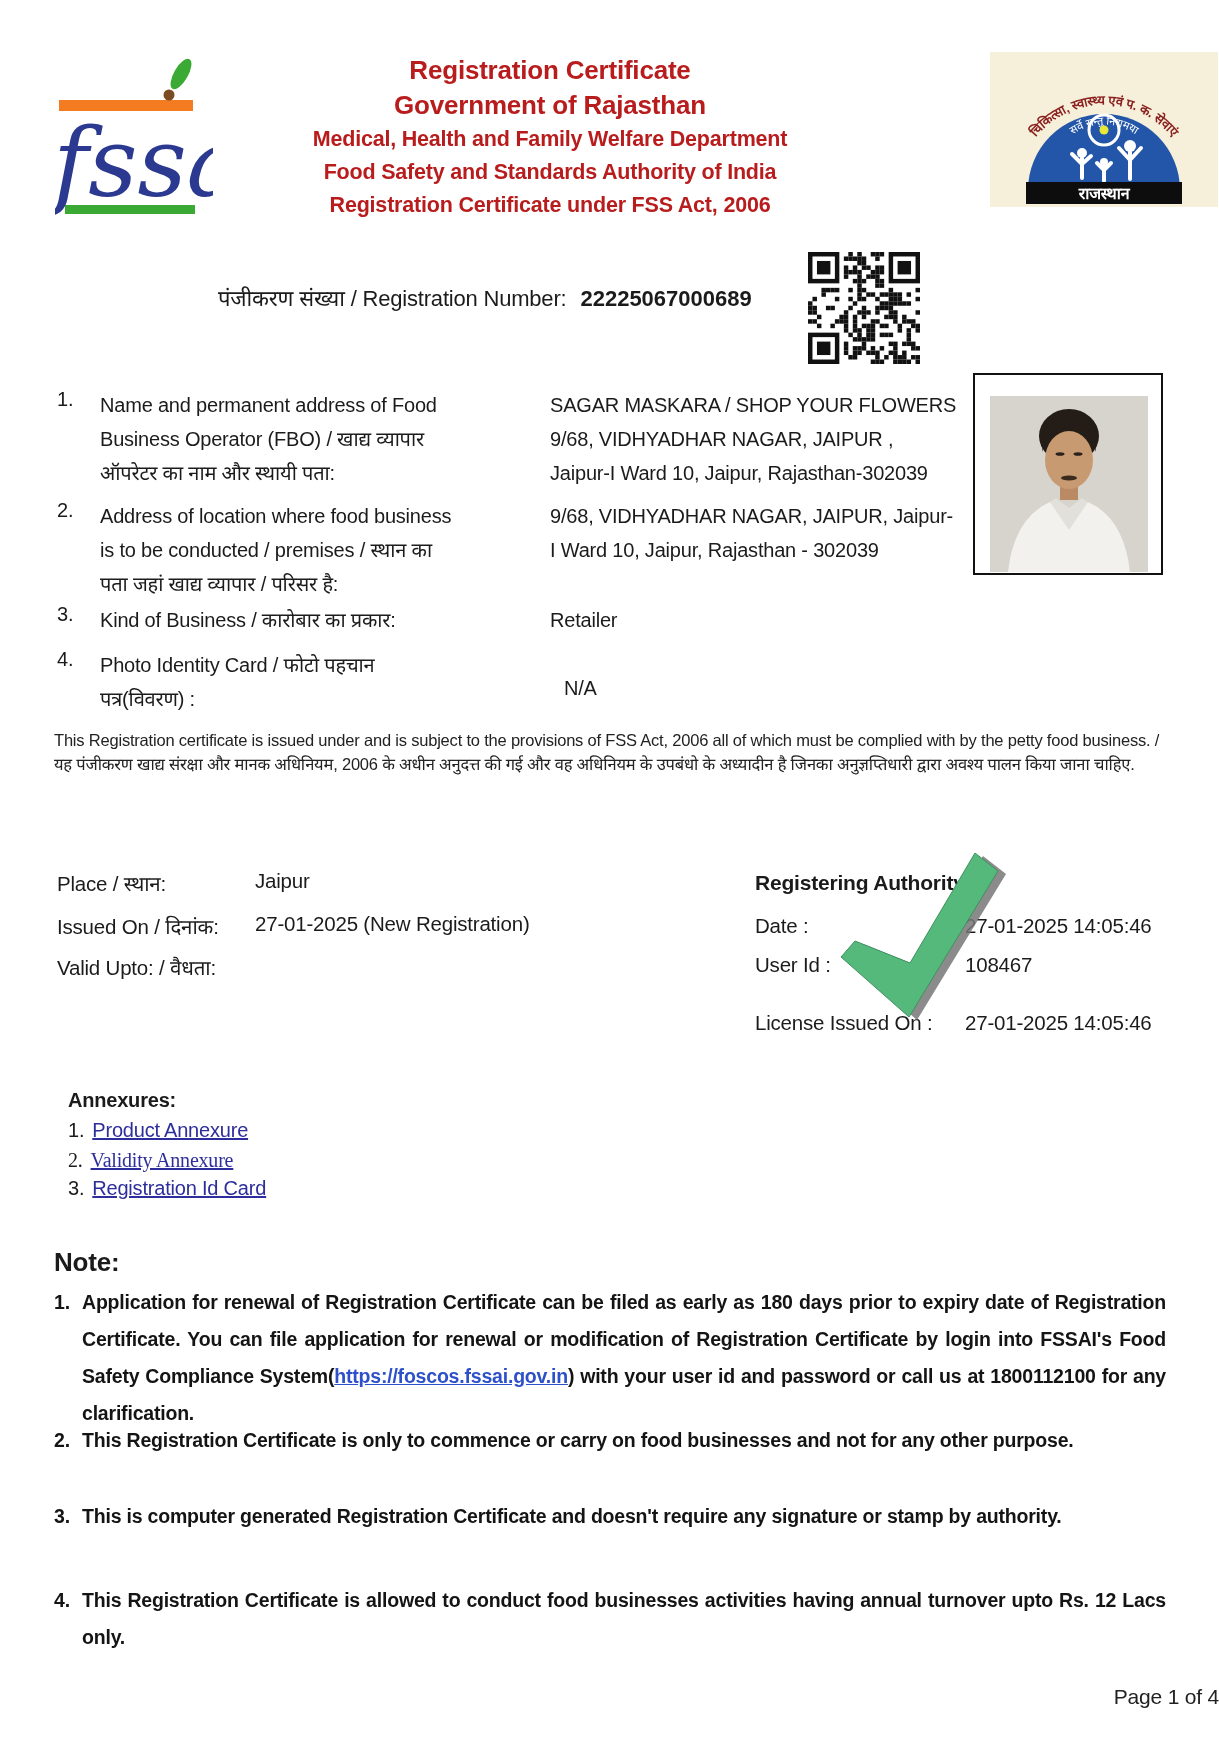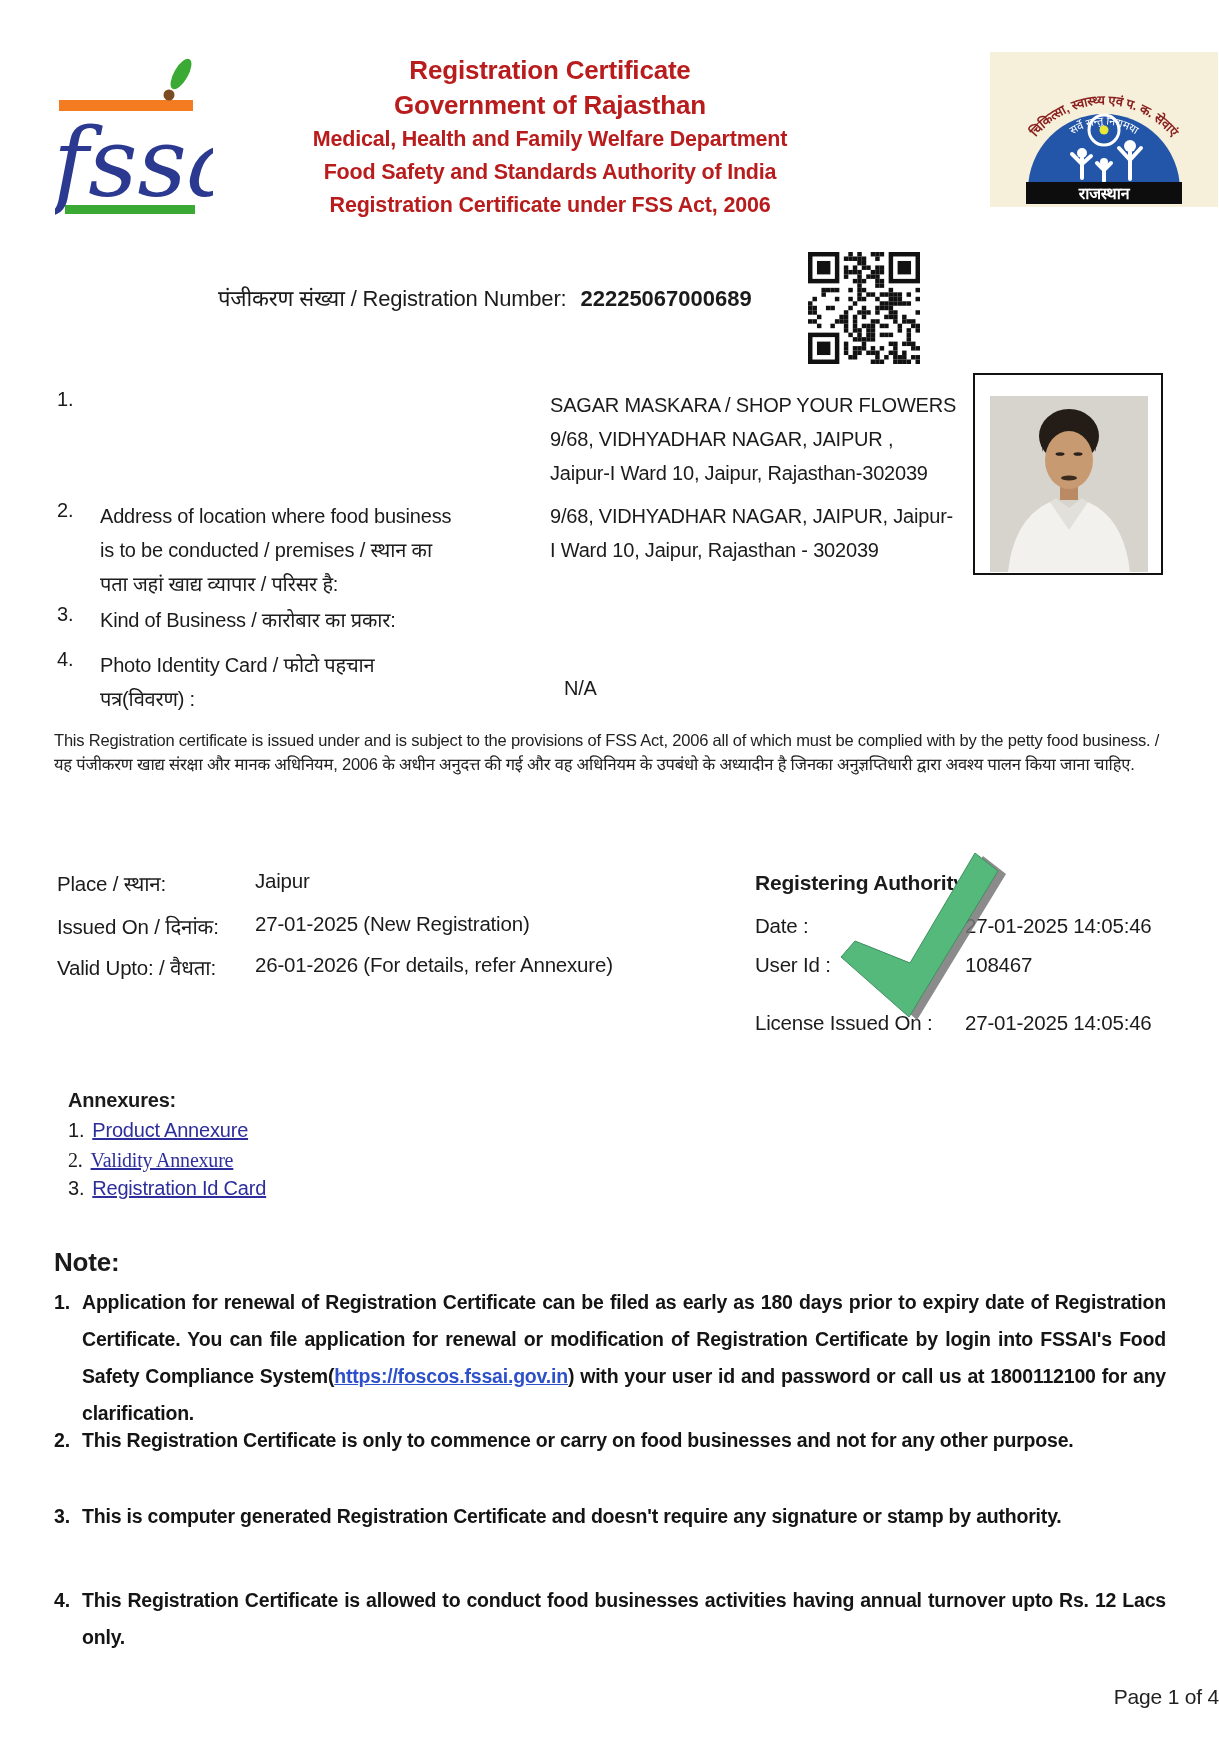--- a/index.html
+++ b/index.html
@@ -294,33 +294,37 @@
         <rect x="0" y="80.64000000000001" width="31.360000000000003" height="31.360000000000003" fill="#111"></rect>
         <rect x="4.48" y="85.12000000000002" width="22.400000000000002" height="22.400000000000002" fill="#fff"></rect>
         <rect x="8.96" y="89.60000000000002" width="13.440000000000001" height="13.440000000000001" fill="#111"></rect>
       </svg></div>
 
   <div class="abs reg-line">
     <span>पंजीकरण संख्या / Registration Number:</span><b>22225067000689</b>
   </div>
 
   <div class="abs d-num" style="left:57px; top:388px;">1.</div>
+  <div class="abs d-label" style="left:100px; top:388px;">Name and permanent address of Food
+Business Operator (FBO) / खाद्य व्यापार
+ऑपरेटर का नाम और स्थायी पता:</div>
   <div class="abs d-value" style="left:550px; top:388px;">SAGAR MASKARA / SHOP YOUR FLOWERS
 9/68, VIDHYADHAR NAGAR, JAIPUR ,
 Jaipur-I Ward 10, Jaipur, Rajasthan-302039</div>
 
   <div class="abs d-num" style="left:57px; top:499px;">2.</div>
   <div class="abs d-label" style="left:100px; top:499px;">Address of location where food business
 is to be conducted / premises / स्थान का
 पता जहां खाद्य व्यापार / परिसर है:</div>
   <div class="abs d-value" style="left:550px; top:499px;">9/68, VIDHYADHAR NAGAR, JAIPUR, Jaipur-
 I Ward 10, Jaipur, Rajasthan - 302039</div>
 
   <div class="abs d-num" style="left:57px; top:603px;">3.</div>
   <div class="abs d-label" style="left:100px; top:603px;">Kind of Business / कारोबार का प्रकार:</div>
+  <div class="abs d-value" style="left:550px; top:603px;">Retailer</div>
 
   <div class="abs d-num" style="left:57px; top:648px;">4.</div>
   <div class="abs d-label" style="left:100px; top:648px;">Photo Identity Card / फोटो पहचान
 पत्र(विवरण) :</div>
   <div class="abs d-value" style="left:564px; top:648px;margin-top:23px;">N/A</div>
 
   <div class="abs photo-box">
     <div class="photo-inner">
       <svg width="158" height="176" viewBox="0 0 158 176">
         <rect width="158" height="176" fill="#d7d3cd"></rect>
@@ -337,21 +341,20 @@
     </div>
   </div>
 
   <div class="abs disclaimer" style="top:728px;">This Registration certificate is issued under and is subject to the provisions of FSS Act, 2006 all of which must be complied with by the petty food business. / यह पंजीकरण खाद्य संरक्षा और मानक अधिनियम, 2006 के अधीन अनुदत्त की गई और वह अधिनियम के उपबंधो के अध्यादीन है जिनका अनुज्ञप्तिधारी द्वारा अवश्य पालन किया जाना चाहिए.</div>
 
   <div class="abs kv" style="left:57px; top:869px;">Place / स्थान:</div>
   <div class="abs kv" style="left:255px; top:869px;">Jaipur</div>
   <div class="abs kv" style="left:57px; top:912px;">Issued On / दिनांक:</div>
   <div class="abs kv" style="left:255px; top:912px;">27-01-2025 (New Registration)</div>
   <div class="abs kv" style="left:57px; top:953px;">Valid Upto: / वैधता:</div>
-  <div class="abs kv" style="left:255px; top:953px;">26-01-2026 (For details, refer Annexure)</div>
 
   <div class="abs auth-title" style="left:755px; top:871px;">Registering Authority</div>
   <div class="abs kv" style="left:755px; top:914px;">Date :</div>
   <div class="abs kv" style="left:965px; top:914px;">27-01-2025 14:05:46</div>
   <div class="abs kv" style="left:755px; top:953px;">User Id :</div>
   <div class="abs kv" style="left:965px; top:953px;">108467</div>
   <div class="abs kv" style="left:755px; top:1011px;">License Issued On :</div>
   <div class="abs kv" style="left:965px; top:1011px;">27-01-2025 14:05:46</div>
 
   <svg class="abs" style="left:835px; top:845px;" width="172" height="178" viewBox="0 0 172 178">

